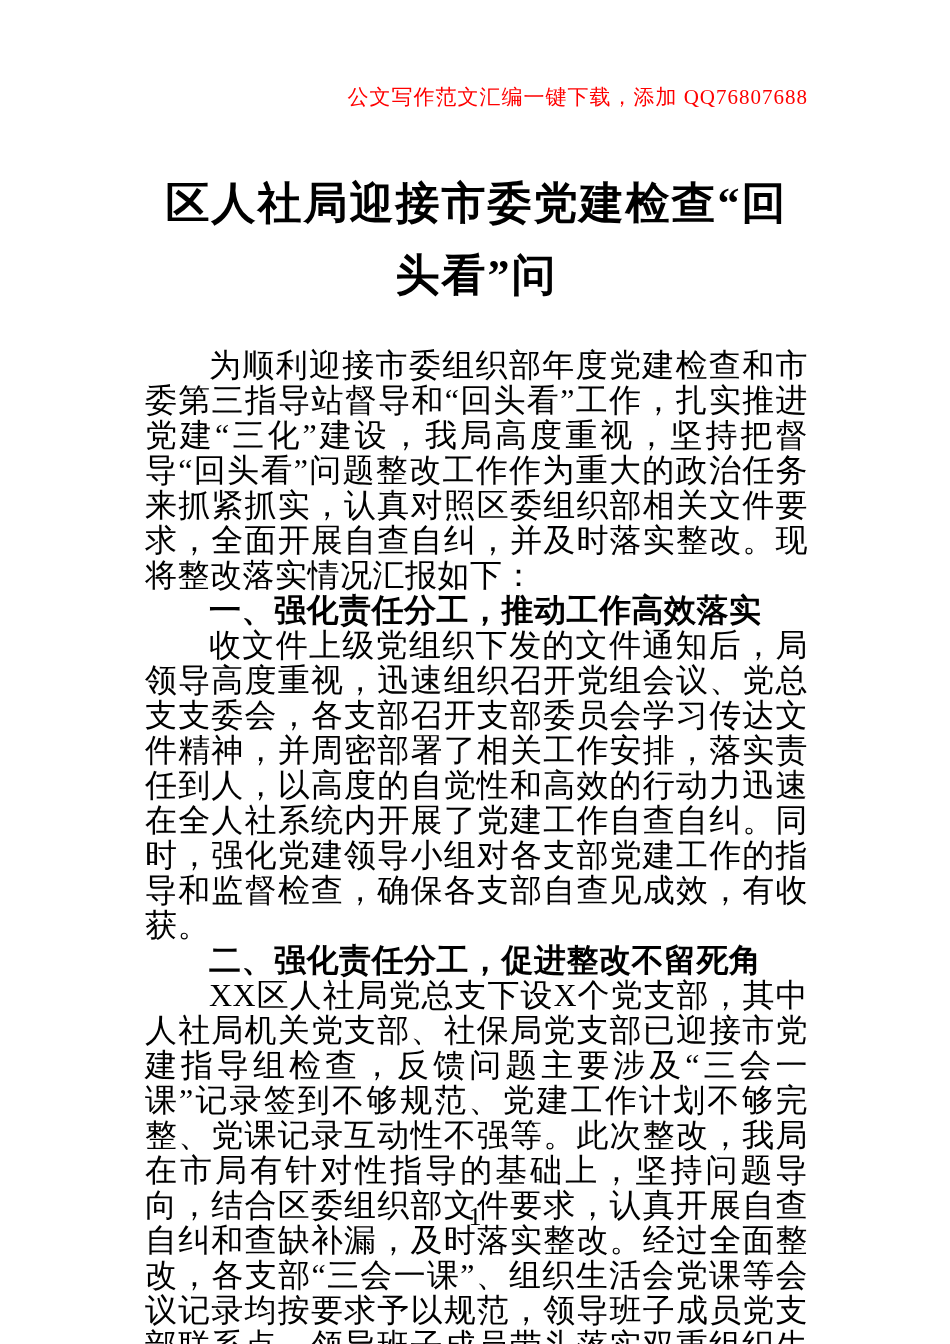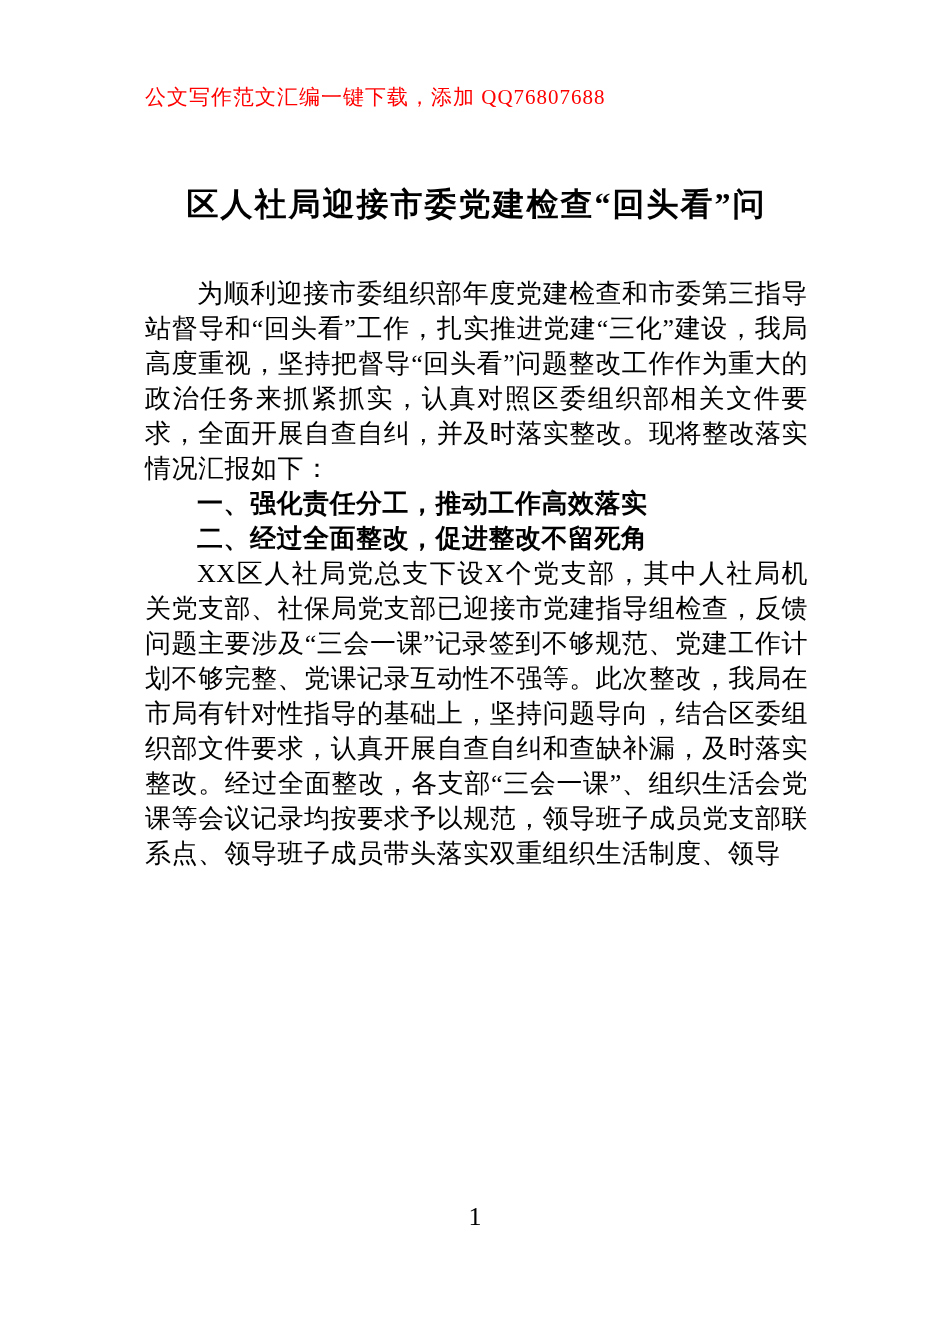--- a/index.html
+++ b/index.html
@@ -12,39 +12,39 @@
     position: relative;
     width: 950px;
     height: 1344px;
     margin: 0 auto;
     background: #ffffff;
     color: #000000;
     padding: 84px 142px 0 145px;
     overflow: hidden;
   }
   .promo {
-    text-align: left;
+    text-align: right;
     font-size: 21px;
     line-height: 26px;
     font-weight: 400;
     letter-spacing: 1px;
     margin: 0 0 58px 0;
   }
   .doc-title {
     margin: 0 0 36px 0;
-    font-size: 32px;
+    font-size: 44px;
     font-weight: 700;
     line-height: 72px;
     text-align: center;
     letter-spacing: 2px;
   }
   .doc-title .title-line { display: block; }
   .doc-body p {
     margin: 0;
-    font-size: 26px;
+    font-size: 32px;
     line-height: 35px;
     text-align: justify;
     text-indent: 2em;
     letter-spacing: 0.5px;
   }
   .doc-body p.heading {
     font-weight: 700;
   }
   .page-num {
     position: absolute;
@@ -62,18 +62,19 @@
 <div class="page">
   <div class="promo" style="color: rgb(254, 0, 0);">公文写作范文汇编一键下载，添加 QQ76807688</div>
 
   <h1 class="doc-title">
     <span class="title-line">区人社局迎接市委党建检查“回头看”问</span>
   </h1>
 
   <div class="doc-body">
       <p class="body">为顺利迎接市委组织部年度党建检查和市委第三指导站督导和“回头看”工作，扎实推进党建“三化”建设，我局高度重视，坚持把督导“回头看”问题整改工作作为重大的政治任务来抓紧抓实，认真对照区委组织部相关文件要求，全面开展自查自纠，并及时落实整改。现将整改落实情况汇报如下：</p>
       <p class="heading">一、强化责任分工，推动工作高效落实</p>
-      <p class="heading">二、经过全面整改，促进整改不留死角</p>
+      <p class="body">收文件上级党组织下发的文件通知后，局领导高度重视，迅速组织召开党组会议、党总支支委会，各支部召开支部委员会学习传达文件精神，并周密部署了相关工作安排，落实责任到人，以高度的自觉性和高效的行动力迅速在全人社系统内开展了党建工作自查自纠。同时，强化党建领导小组对各支部党建工作的指导和监督检查，确保各支部自查见成效，有收获。</p>
+      <p class="heading">二、强化责任分工，促进整改不留死角</p>
       <p class="body">XX区人社局党总支下设X个党支部，其中人社局机关党支部、社保局党支部已迎接市党建指导组检查，反馈问题主要涉及“三会一课”记录签到不够规范、党建工作计划不够完整、党课记录互动性不强等。此次整改，我局在市局有针对性指导的基础上，坚持问题导向，结合区委组织部文件要求，认真开展自查自纠和查缺补漏，及时落实整改。经过全面整改，各支部“三会一课”、组织生活会党课等会议记录均按要求予以规范，领导班子成员党支部联系点、领导班子成员带头落实双重组织生活制度、领导</p>
     </div>
 
   <div class="page-num">1</div>
 </div>
 
 </body></html>

